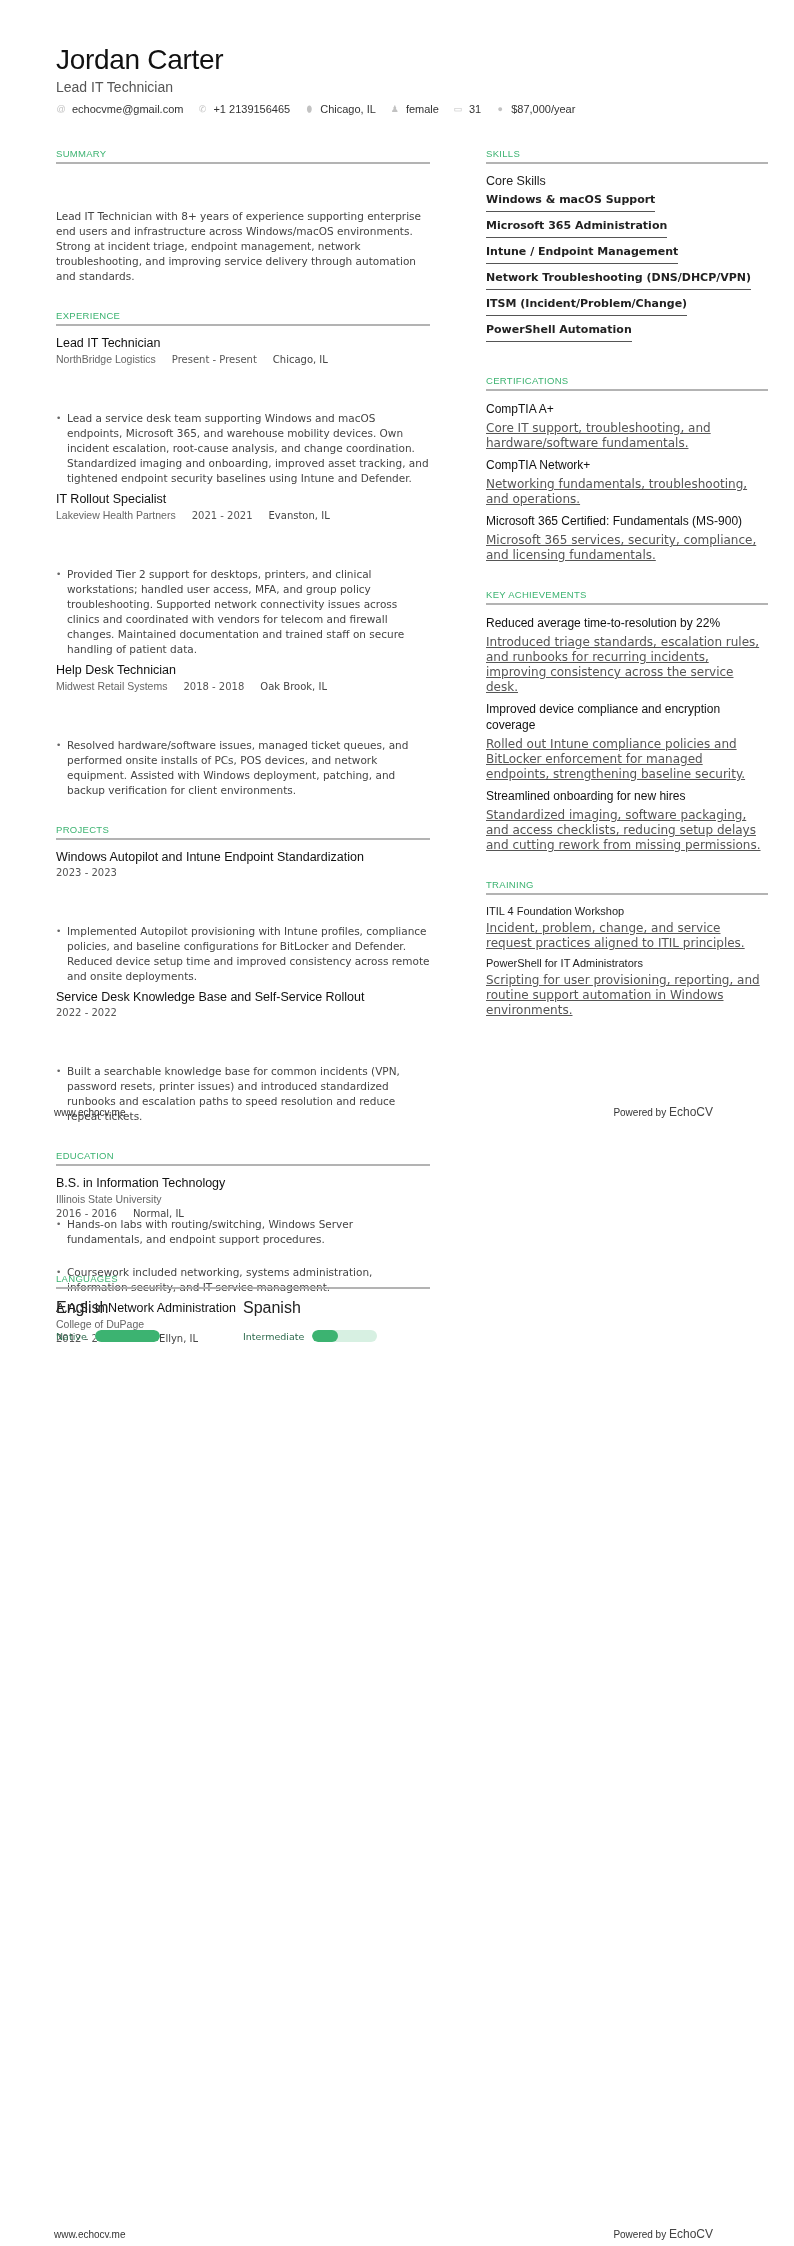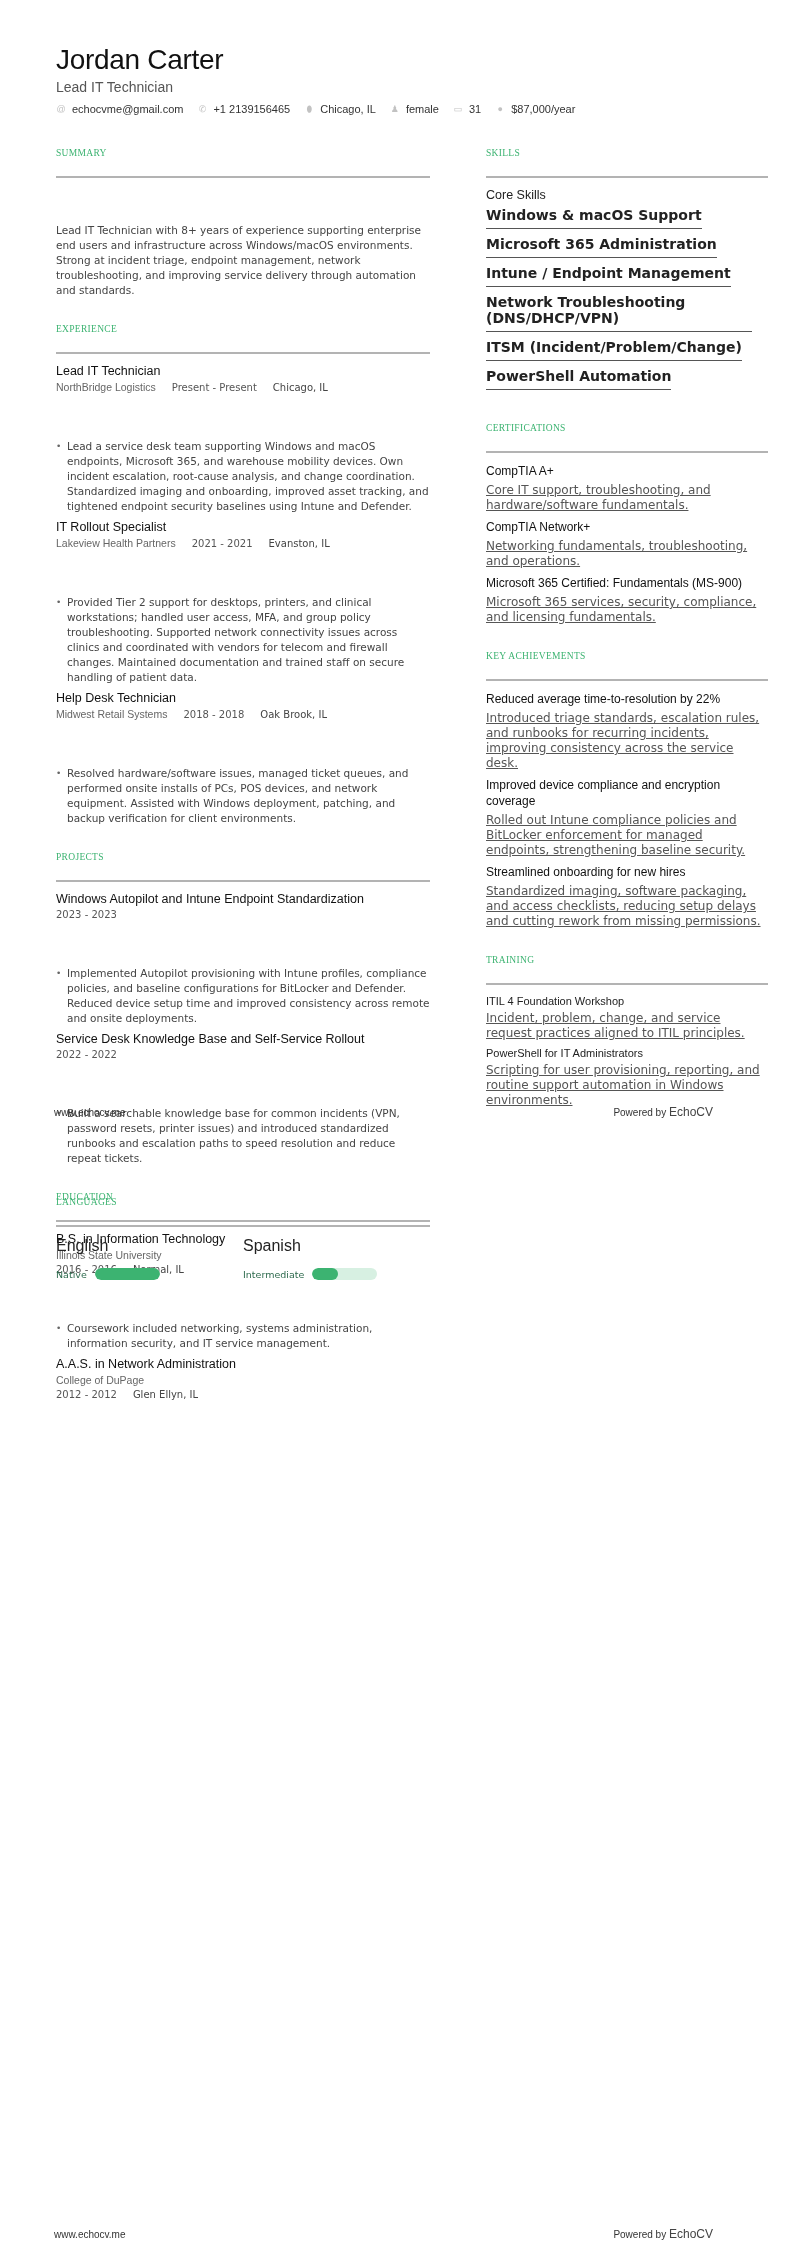--- a/index.html
+++ b/index.html
@@ -34,24 +34,24 @@
       font-family: "Liberation Sans", sans-serif;
     }
     .contact { display: flex; align-items: center; margin-right: 14px; }
     .contact .ico {
       display: inline-block; width: 10px; height: 10px; margin-right: 6px;
       color: #c2c2c2; font-size: 9px; line-height: 10px; text-align: center;
     }
 
     
     .section-title {
-      font-family: Liberation Serif, serif;
+      font-family: Liberation Sans, sans-serif;
       font-size: 9.5px; color: #3cb371; letter-spacing: 0.3px;
       text-transform: uppercase;
-      padding-bottom: 18px;
+      padding-bottom: 3px;
       border-bottom: 2px solid #b3b3b3;
       margin-bottom: 10px;
     }
     .col-left { position: absolute; left: 44px; width: 374px; }
     .col-right { position: absolute; left: 474px; width: 282px; }
 
     .summary-text {
       font-size: 10.5px; line-height: 15px; color: #444; margin-top: 45px;
     }
 
@@ -78,21 +78,21 @@
     .proj-date { font-size: 10px; color: #555; margin-bottom: 3px; }
     .edu-school { font-family: "Liberation Sans", sans-serif; font-size: 10.5px; color: #666; margin-bottom: 3px; }
 
     
     .skills-group {
       font-family: "Liberation Sans", sans-serif;
       font-size: 12.5px; color: #222; margin-bottom: 5px;
     }
     .skills-wrap { display: flex; flex-wrap: wrap; }
     .skill-tag {
-      font-size: 14px; font-weight: bold; color: #222;
+      font-size: 11px; font-weight: bold; color: #222;
       padding-bottom: 5px; border-bottom: 1.5px solid #555;
       margin-right: 16px; margin-bottom: 7px;
     }
 
     .item-title {
       font-family: "Liberation Sans", sans-serif;
       font-size: 12px; color: #111; margin-bottom: 4px; line-height: 16px;
     }
     .item-desc {
       font-size: 12px; line-height: 15px; color: #555; margin-bottom: 6px; text-decoration: underline;
@@ -312,20 +312,23 @@
 
   <div class="footer-left" style="top:1107px;">www.echocv.me</div>
   <div class="footer-right" style="top:1105px;">
     <span>Powered by</span>
     <span class="brand">EchoCV</span>
   </div>
 </div>
 
 <div class="page page2">
   <div class="col-left" style="top:48px;">
+    <ul class="bullets">
+      <li>Hands-on labs with routing/switching, Windows Server fundamentals, and endpoint support procedures.</li>
+    </ul>
 
     <section style="margin-top:26px;">
       <div class="section-title">Languages</div>
       <div class="lang-grid">
         <div class="lang">
           <div class="lang-name">English</div>
           <div class="lang-row">
             <span class="lang-level">Native</span>
             <div class="bar">
               <div class="bar-fill" style="width: 100%;"></div>

